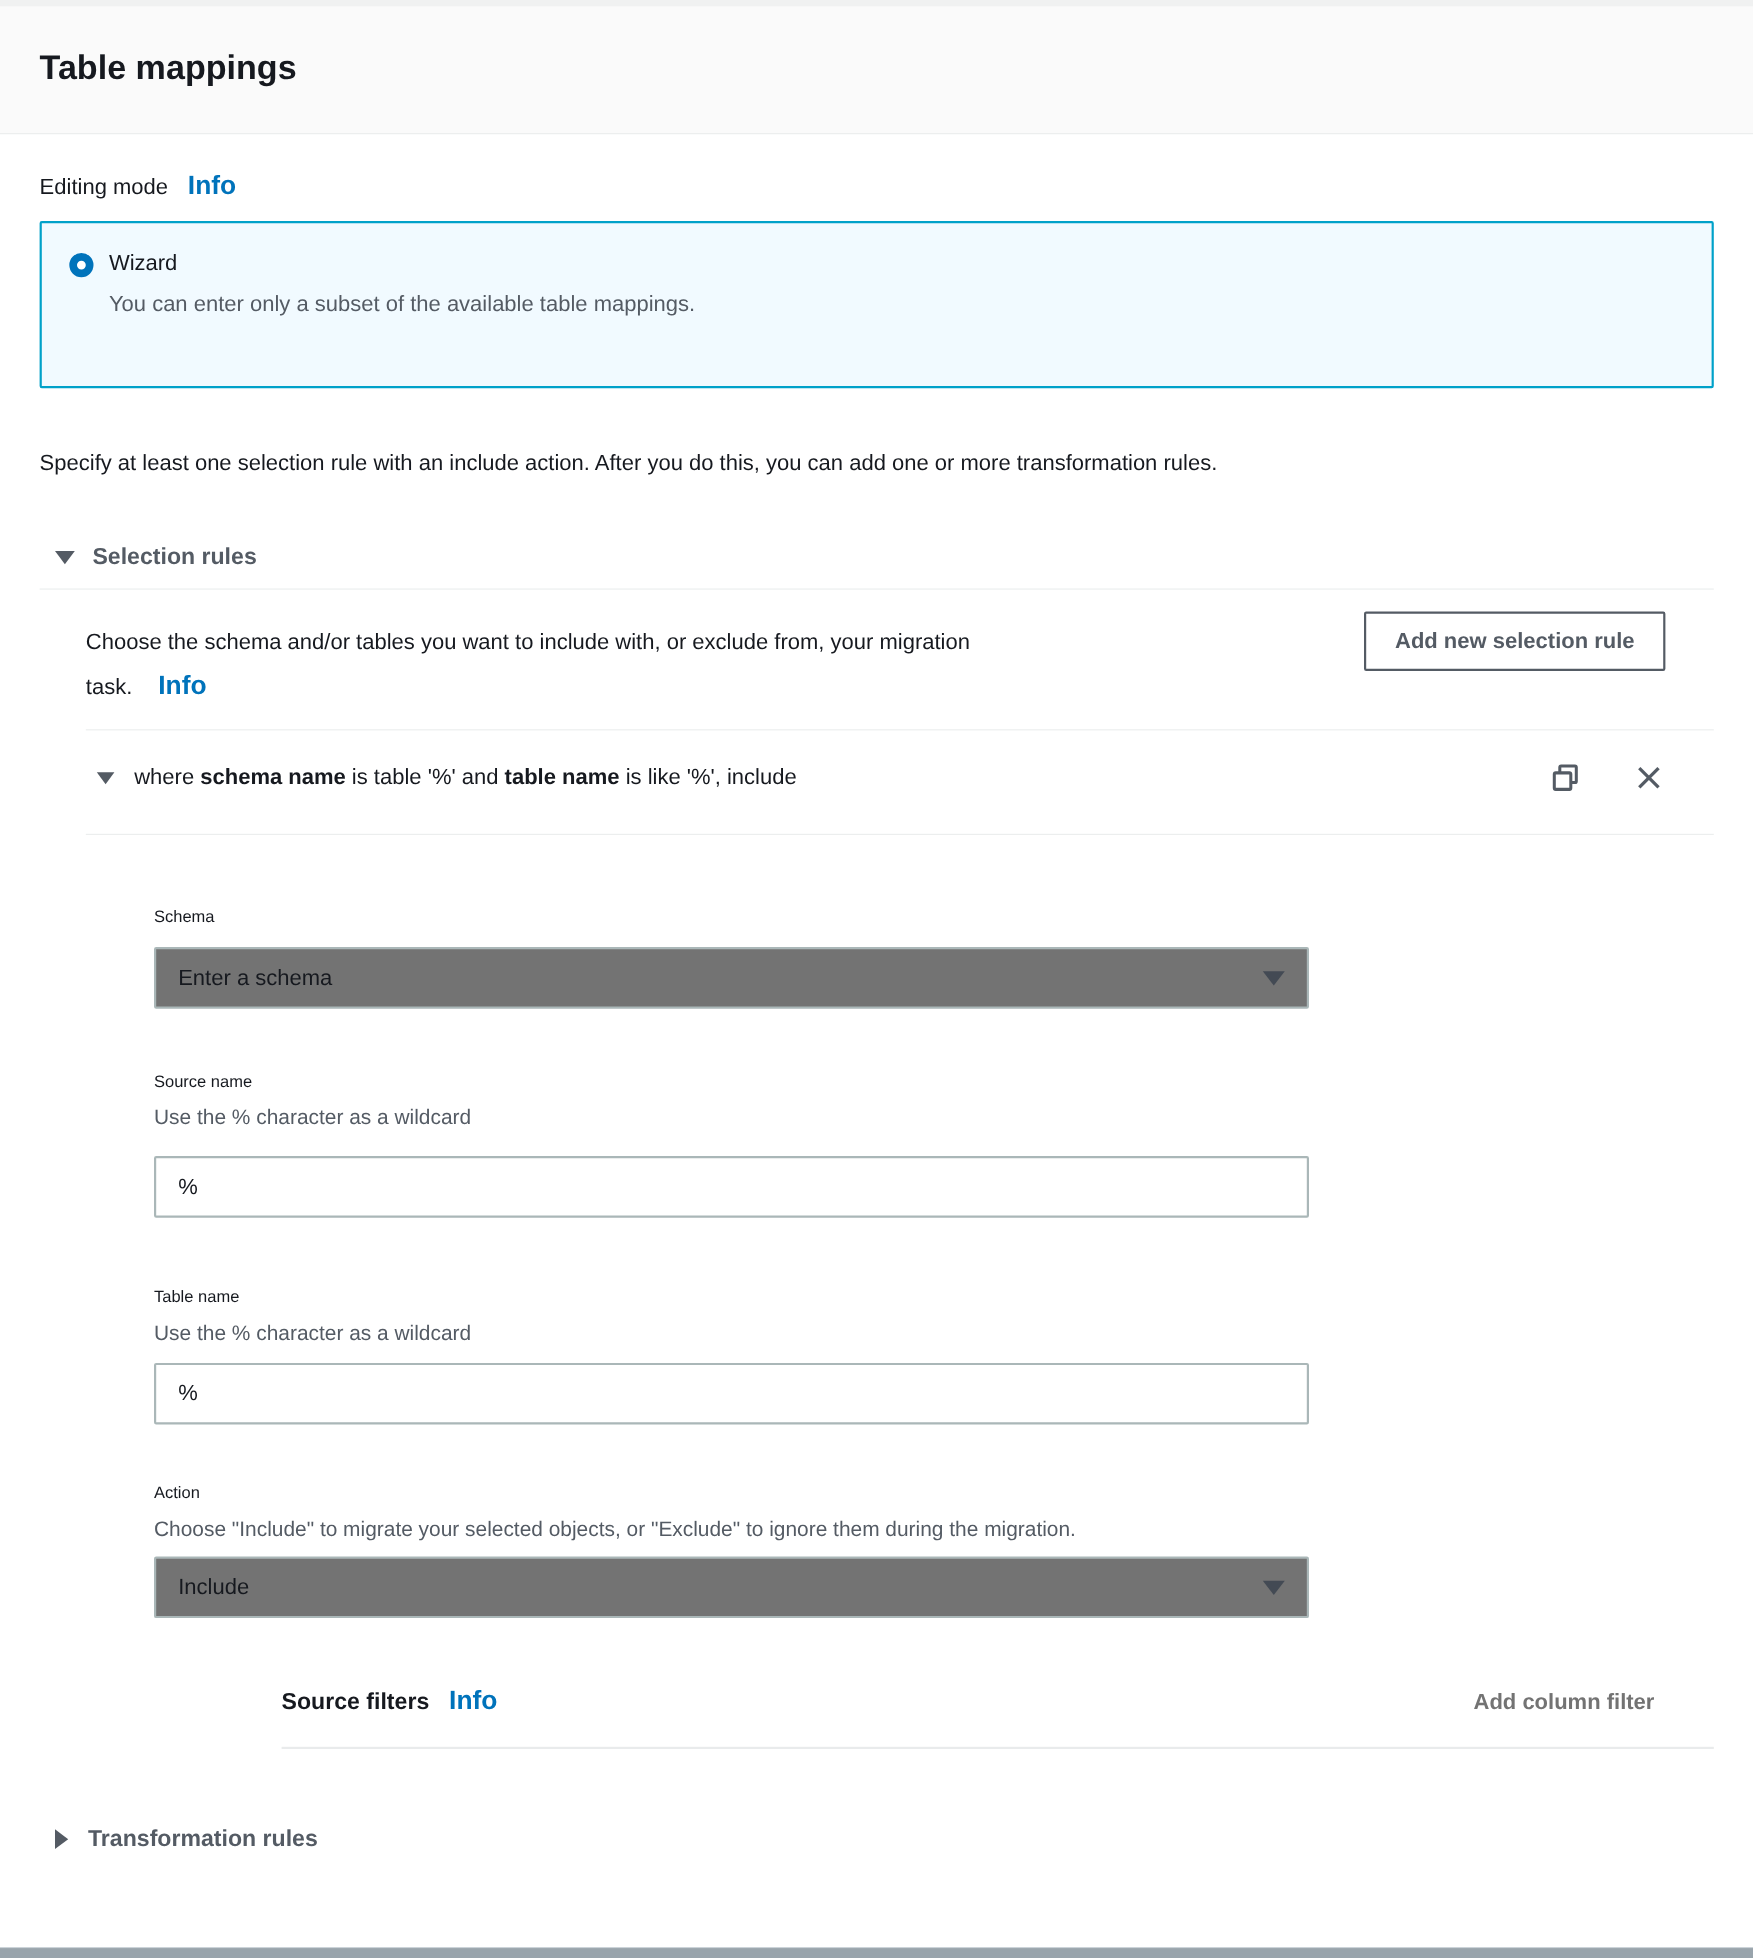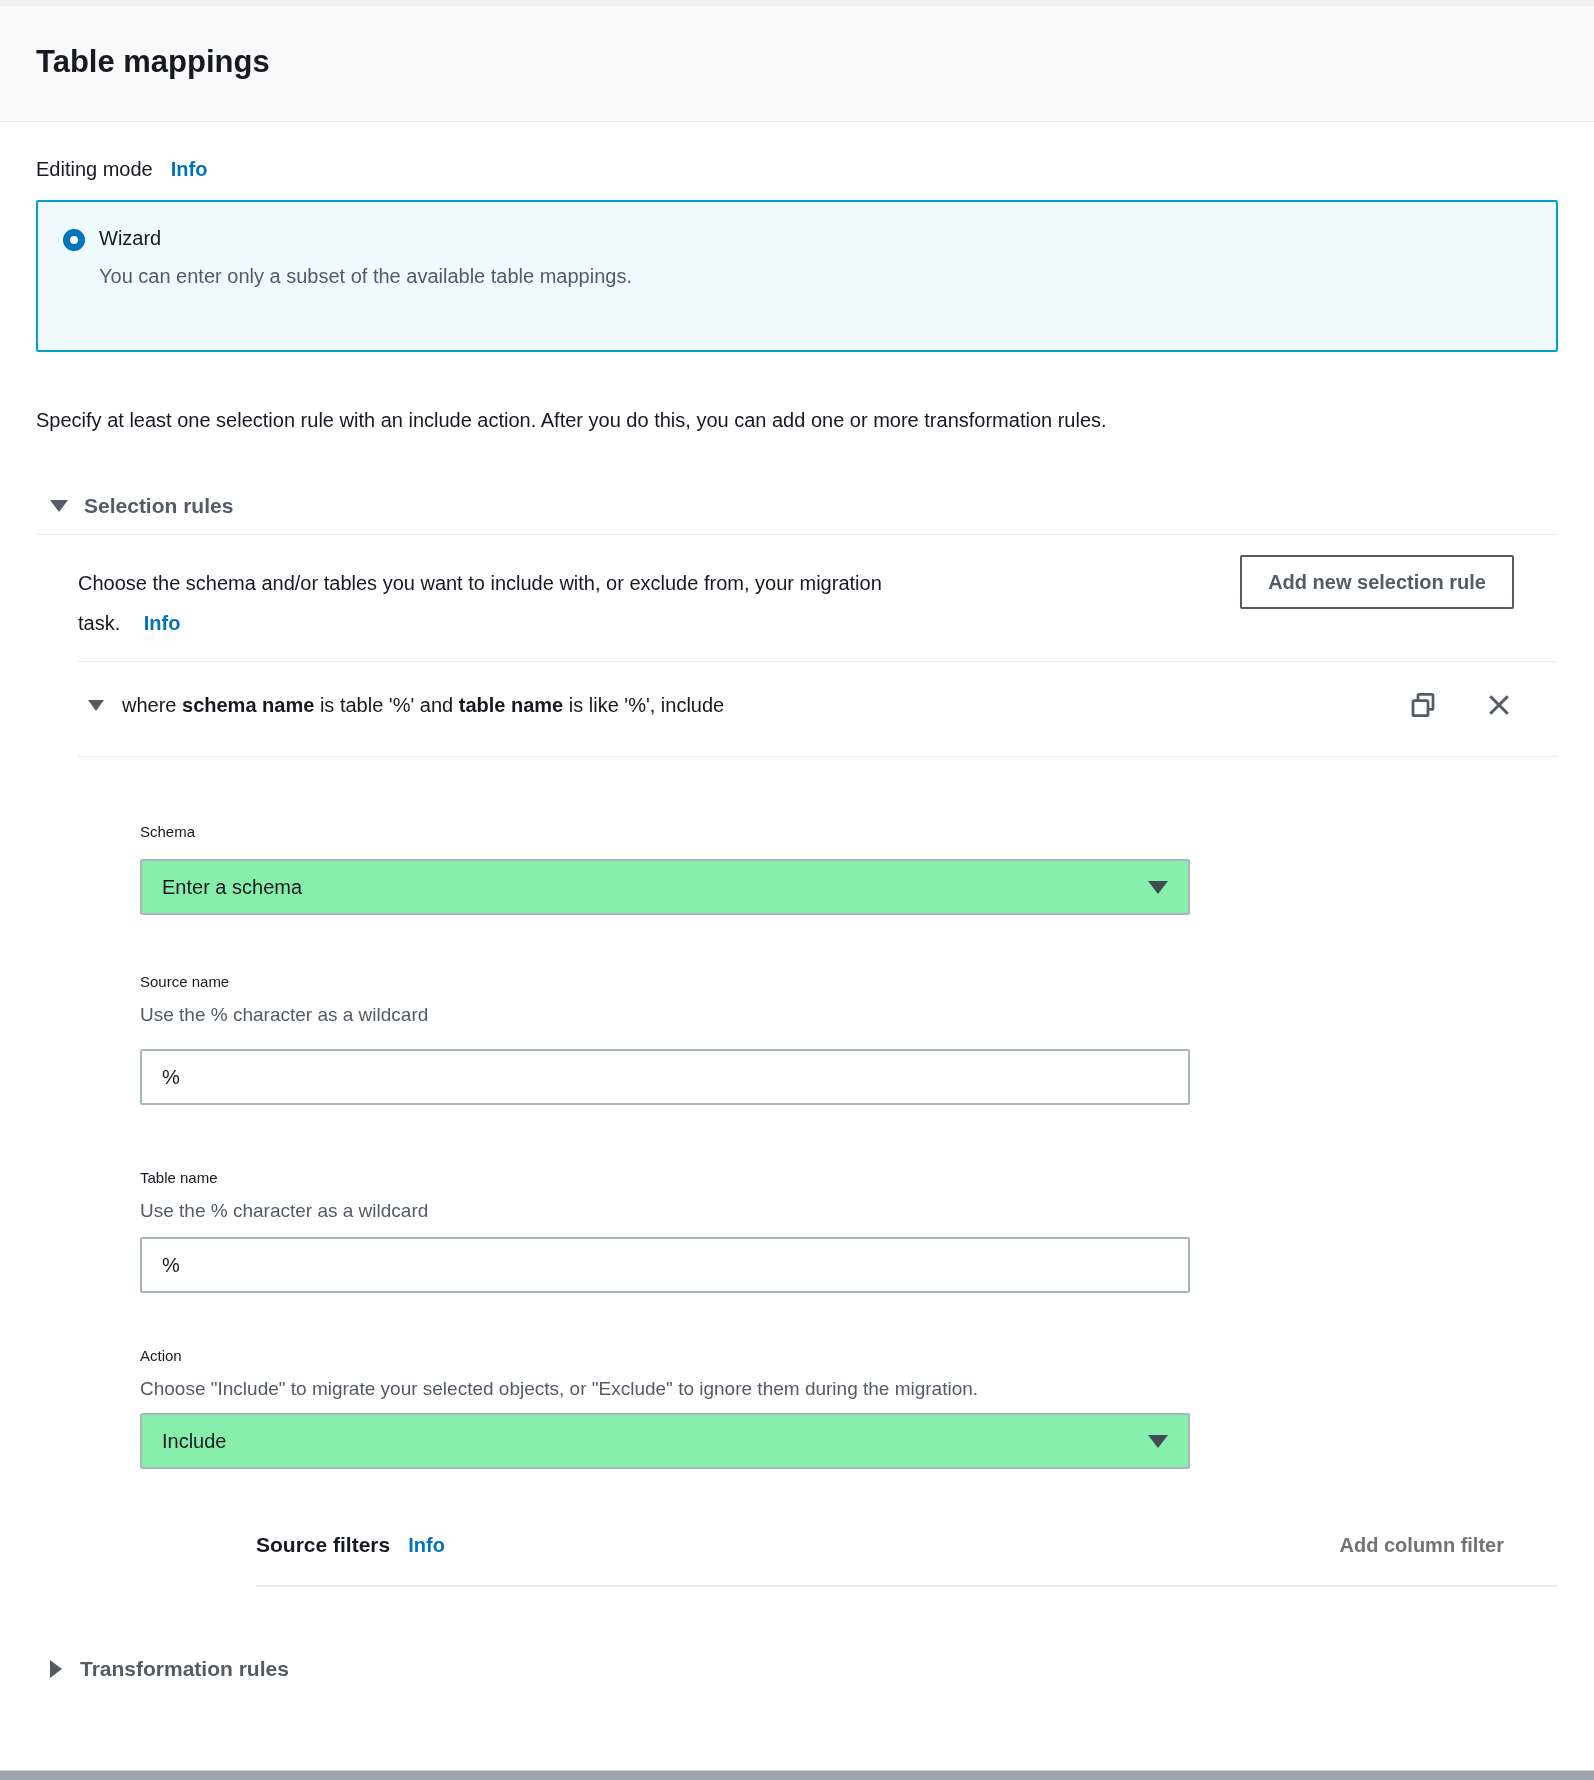--- a/index.html
+++ b/index.html
@@ -17,21 +17,21 @@
     background:#fafafa;
     border-bottom:1px solid #eaeded;
     height:116px;
     padding:34px 36px 0 36px;
   }
   .page-title { font-size:31px; font-weight:700; color:#16191f; line-height:44px; }
 
   .content { padding:0 36px; }
 
   .label-row { margin-top:34px; font-size:20px; line-height:26px; display:flex; align-items:baseline; }
-  .info-link { color:#0073bb; font-weight:700; margin-left:18px; text-decoration:none; cursor:pointer; font-size:20px; }
+  .info-link { color:#0073bb; font-weight:700; margin-left:18px; text-decoration:none; cursor:pointer; font-size:24px; }
 
   .tiles { display:flex; gap:42px; margin-top:18px; }
   .tile {
     flex:1 1 0; height:152px; border:1px solid #aab7b8; border-radius:2px;
     background:#ffffff; padding:24px 26px; cursor:pointer;
   }
   .tile.selected { border:2px solid #00a1c9; background:#f1faff; padding:23px 25px; }
   .tile-top { display:flex; align-items:flex-end; }
   .radio {
     width:22px; height:22px; border-radius:50%; background:#ffffff;
@@ -75,21 +75,21 @@
   .rule-form { width:1050px; margin-left:62px; }
   .form-group { }
   .fg-schema { margin-top:62px; }
   .fg-source { margin-top:54px; }
   .fg-table  { margin-top:60px; }
   .fg-action { margin-top:50px; }
   .field-label { font-size:15px; line-height:26px; color:#16191f; }
   .field-hint { font-size:19px; line-height:24px; color:#545b64; margin-top:8px; }
   .select-box {
     margin-top:14px; height:56px; border:2px solid #aab7b8; border-radius:2px;
-    background:#86efac; display:flex; align-items:center; padding:0 20px; cursor:pointer;
+    background:#737373; display:flex; align-items:center; padding:0 20px; cursor:pointer;
   }
   .select-box .select-value { font-size:20px; color:#16191f; }
   .select-caret { margin-left:auto; width:0; height:0; border-left:10px solid transparent; border-right:10px solid transparent; border-top:13px solid #434a54; }
   .text-input {
     margin-top:22px; width:100%; height:56px; border:2px solid #aab7b8; border-radius:2px;
     font-size:20px; color:#16191f; padding:0 20px; font-family:inherit; background:#fff;
   }
   .fg-table .text-input { margin-top:14px; }
   .fg-action .select-box { margin-top:12px; }
 

